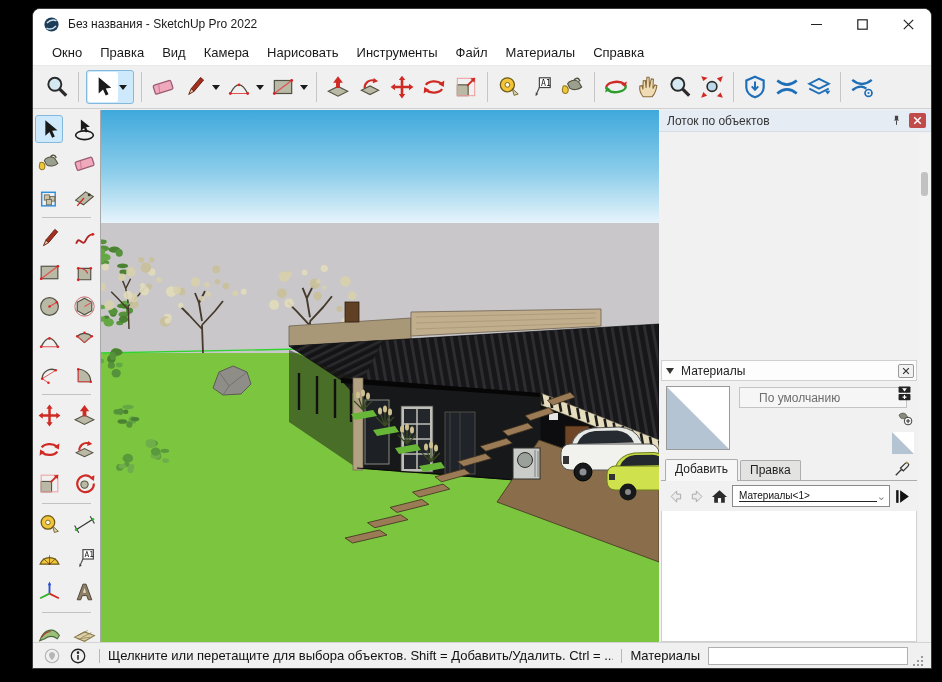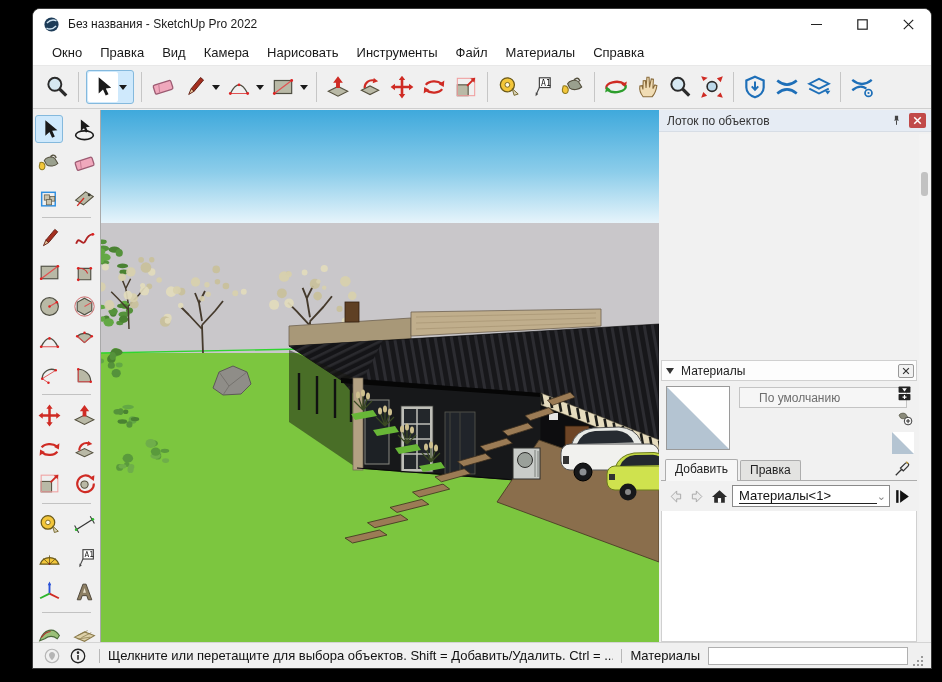--- a/index.html
+++ b/index.html
@@ -64,21 +64,21 @@
   #btn-create { right:3px; top:27px; }
   #mat-swatch { position:absolute; right:3px; top:51px; width:22px; height:22px; }
   #mat-tabs { height:24px; display:flex; align-items:flex-end; padding:0 4px; border-bottom:1px solid #adadad; position:relative; background:#f1f1f1;}
   .tab { font-size:12px; color:#222; padding:2px 9px 3px; background:#e3e3e1; border:1px solid #adadad; border-bottom:none; border-radius:2px 2px 0 0; margin-right:2px; position:relative;}
   .tab.active { background:#f7f7f7; padding-bottom:5px; top:1px; }
   #eyedropper { position:absolute; right:5px; top:2px; width:19px; height:19px; }
   #mat-nav { height:30px; display:flex; align-items:center; gap:3px; padding:0 5px; background:#f1f1f1;}
   .nav-btn { width:19px; height:19px; flex:none;}
   .nav-btn svg { width:100%; height:100%; }
   #combo { flex:1; height:22px; background:#fff; border:1px solid #8a8a8a; display:flex; align-items:center; padding:0 3px 0 6px; }
-  #combo-text { font-size:13px; color:#111; border-bottom:1px solid #222; flex:1; }
+  #combo-text { font-size:10px; color:#111; border-bottom:1px solid #222; flex:1; }
   #combo-chev { color:#888; font-size:11px; }
   #mat-list { flex:1; background:#fff; border:1px solid #d0d0d0; border-top:none; }
   
   #statusbar { position:absolute; left:0; right:0; bottom:0; height:26px; background:#f0f0f0; border-top:1px solid #d4d4d4; display:flex; align-items:center; padding:0 6px; }
   .sb-icon { width:18px; height:18px; margin:0 4px; flex:none;}
   .sep-v { width:1px; height:14px; background:#b8b8b8; margin:0 8px; flex:none;}
   #hint { font-size:13px; color:#111; flex:1; white-space:nowrap; overflow:hidden; }
   #meas-label { font-size:13px; color:#111; margin-right:8px; }
   #meas-input { width:200px; height:18px; background:#fff; border:1px solid #b0b0b0; margin-right:4px; font-size:12px; padding:0 4px;}
   #grip { width:13px; height:13px; align-self:flex-end; }

